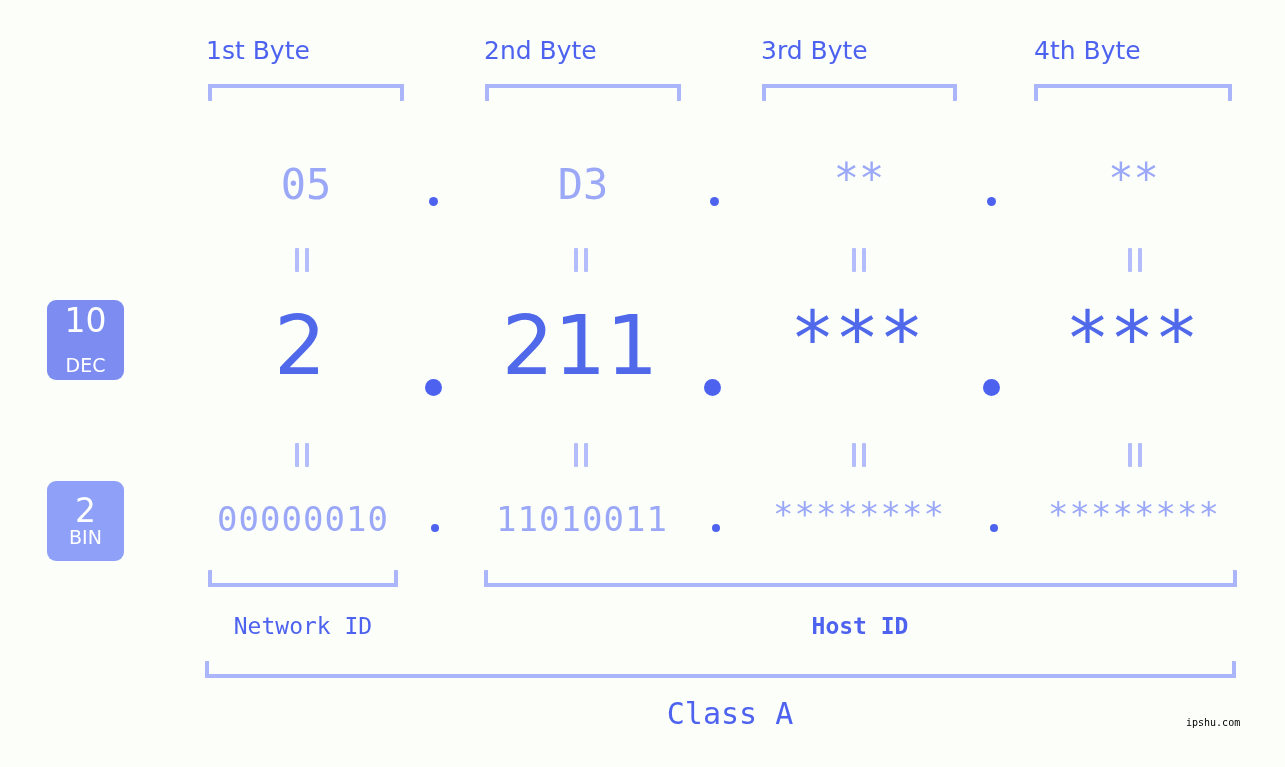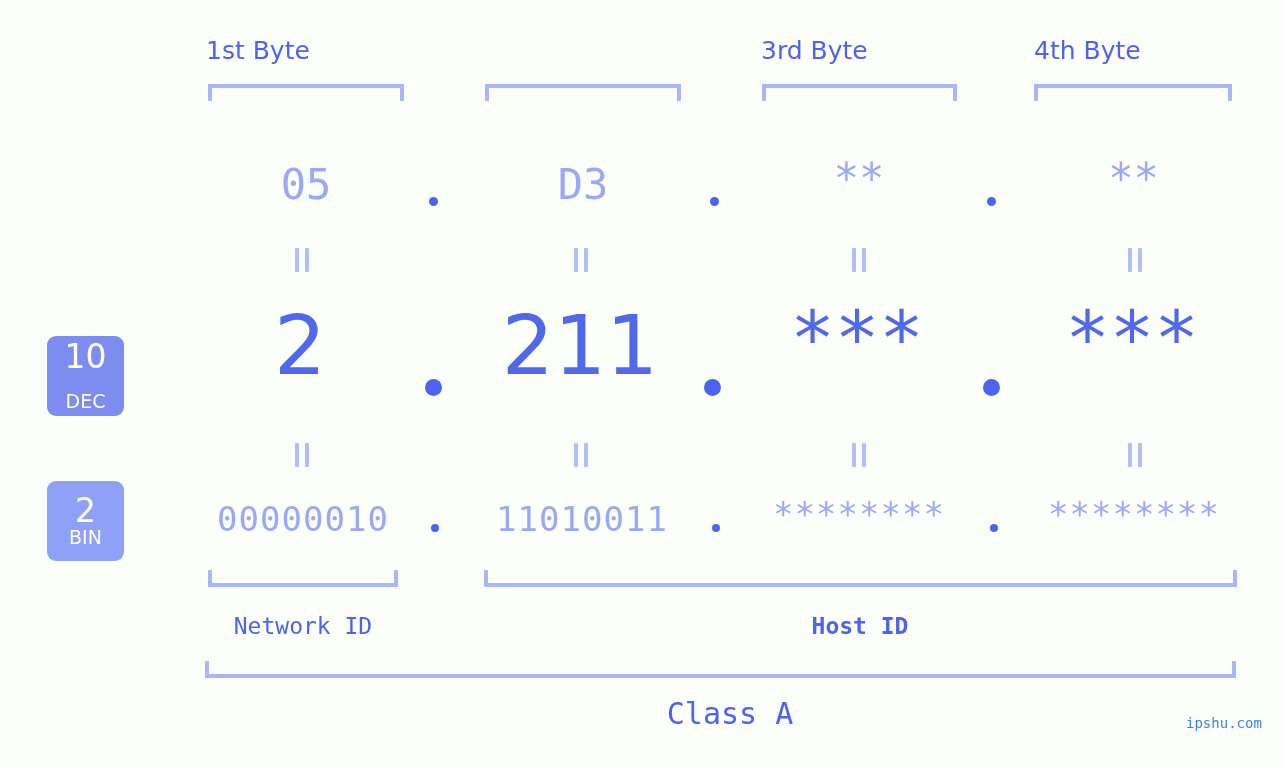--- a/index.html
+++ b/index.html
@@ -150,33 +150,34 @@
     text-align: center;
     color: #4d63ef;
     font-family: "DejaVu Sans Mono", monospace;
     font-size: 30px;
     line-height: 35px;
     white-space: nowrap;
   }
 
   .watermark {
     position: absolute;
-    color: #3b82f6;
-    font-family: "DejaVu Sans Mono", monospace;
-    font-size: 14px;
+    color: #000000;
+    font-family: "DejaVu Sans Mono", monospace;
+    font-size: 10px;
     line-height: 18px;
     white-space: nowrap;
   }
 </style>
 </head>
 <body>
 
 <div id="stage">
 
   <div class="byte-label" style="left:206px; top:36px; width:200px;">1st Byte</div>
+  <div class="byte-label" style="left:484px; top:36px; width:198px;">2nd Byte</div>
   <div class="byte-label" style="left:761px; top:36px; width:196px;">3rd Byte</div>
   <div class="byte-label" style="left:1034px; top:36px; width:199px;">4th Byte</div>
 
   <div class="bracket" style="left:208px; top:84px; width:196px;"></div>
   <div class="bracket" style="left:485px; top:84px; width:196px;"></div>
   <div class="bracket" style="left:762px; top:84px; width:195px;"></div>
   <div class="bracket" style="left:1034px; top:84px; width:198px;"></div>
 
 
   <div class="hexrow">
@@ -199,21 +200,21 @@
     </div>
   <div class="eq" style="left:849px; top:248px;">
       <i></i>
       <i></i>
     </div>
   <div class="eq" style="left:1125px; top:248px;">
       <i></i>
       <i></i>
     </div>
 
-  <div class="badge" style="left:47px; top:336px;gap:18px;">
+  <div class="badge" style="left:47px; top:300px;gap:18px;">
     <span class="num">10</span>
     <span class="nm">DEC</span>
   </div>
 
   <div class="decrow">
     <div class="cell" style="left:200px; top:302px; width:200px;">2</div>
     <div class="dot big" style="left:425px; top:379px;"></div>
     <div class="cell" style="left:480px; top:302px; width:200px;">211</div>
     <div class="dot big" style="left:704px; top:379px;"></div>
     <div class="cell stars" style="left:757px; top:294px; width:200px;">***</div>

